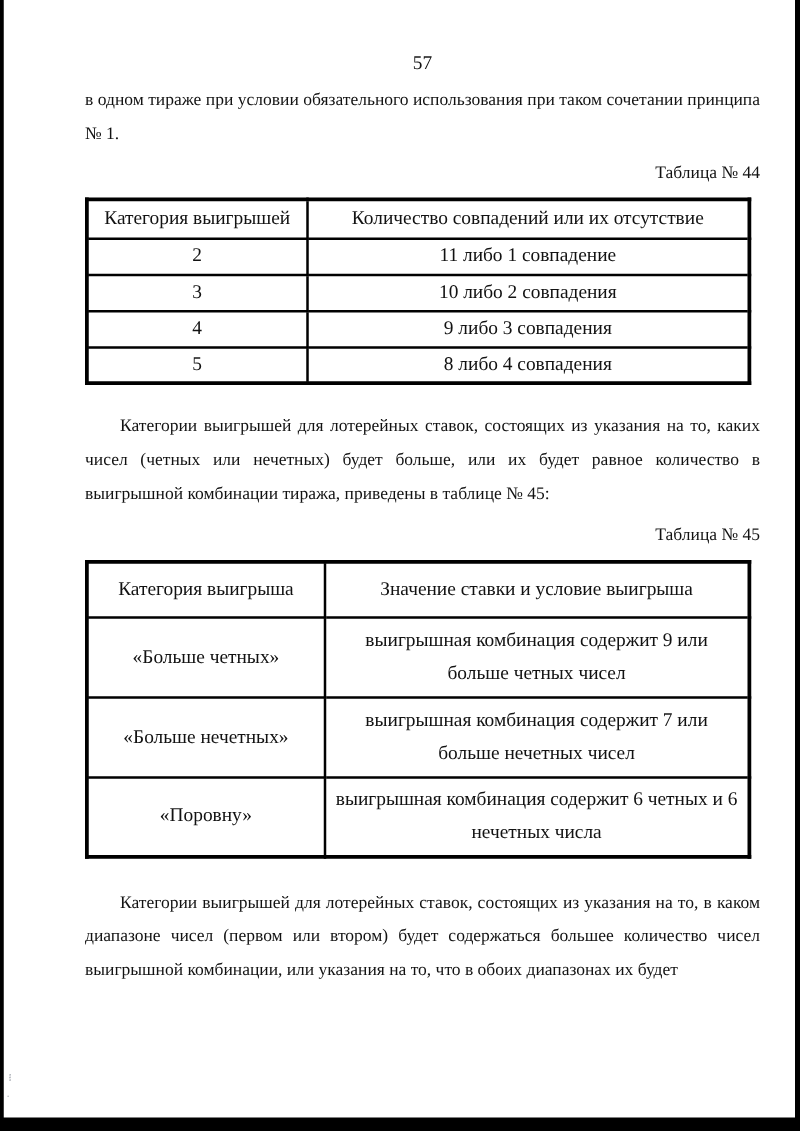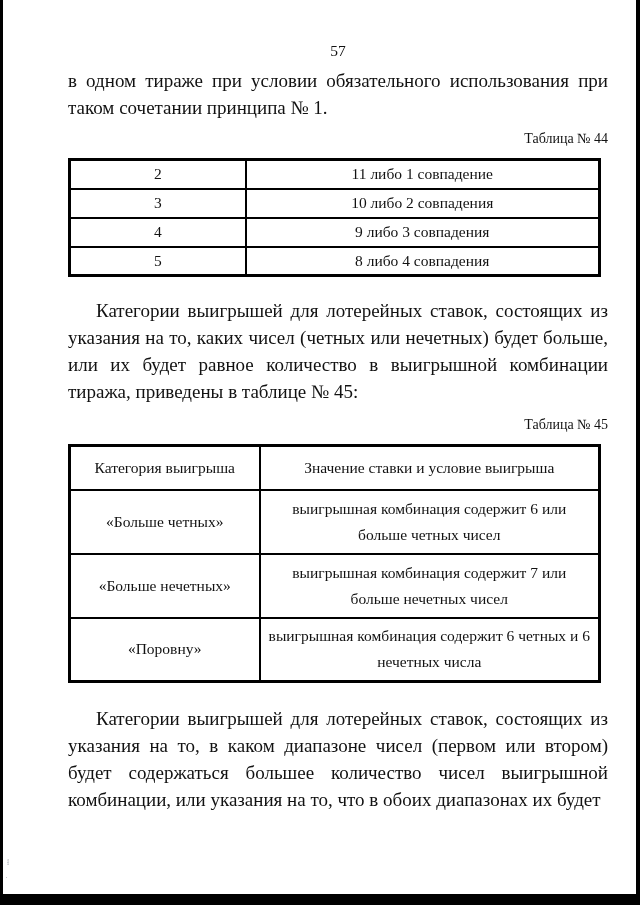--- a/index.html
+++ b/index.html
@@ -25,21 +25,21 @@
     position:absolute;
     left:68px; top:16px;
     width:540px;
   }
   .page-number {
     padding-top:26px;
     text-align:center;
     font-size:15.5px;
   }
   p {
-    font-size:19px;
+    font-size:14px;
     line-height:27px;
     text-align:justify;
   }
   p.indent { text-indent:28px; }
   .p1 { margin-top:7px; }
   .p2 { margin-top:2px; }
   .p3 { margin-top:20px; }
   .p4 { margin-top:22px; }
   .caption {
     text-align:right;
@@ -101,20 +101,24 @@
 
     <div class="caption cap44">Таблица № 44</div>
 
     <table class="tbl t44">
       <colgroup>
           <col class="c1">
           <col class="c2">
         </colgroup>
       <tbody>
         <tr>
+          <th>Категория выигрышей</th>
+          <th>Количество совпадений или их отсутствие</th>
+        </tr>
+        <tr>
           <td>2</td>
           <td>11 либо 1 совпадение</td>
         </tr>
         <tr>
           <td>3</td>
           <td>10 либо 2 совпадения</td>
         </tr>
         <tr>
           <td>4</td>
           <td>9 либо 3 совпадения</td>
@@ -135,21 +139,21 @@
           <col class="c1">
           <col class="c2">
         </colgroup>
       <tbody>
         <tr>
           <th>Категория выигрыша</th>
           <th>Значение ставки и условие выигрыша</th>
         </tr>
         <tr>
           <td>«Больше четных»</td>
-          <td>выигрышная комбинация содержит 6 или больше четных чисел</td>
+          <td>выигрышная комбинация содержит 9 или больше четных чисел</td>
         </tr>
         <tr>
           <td>«Больше нечетных»</td>
           <td>выигрышная комбинация содержит 7 или больше нечетных чисел</td>
         </tr>
         <tr>
           <td>«Поровну»</td>
           <td>выигрышная комбинация содержит 6 четных и 6 нечетных числа</td>
         </tr>
       </tbody>

